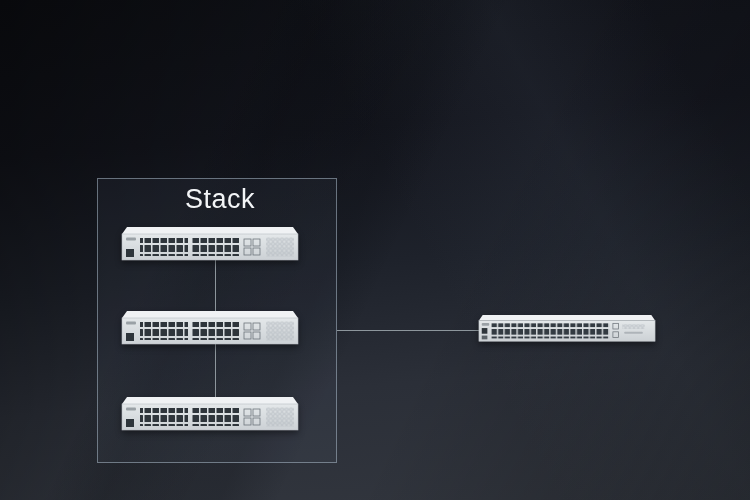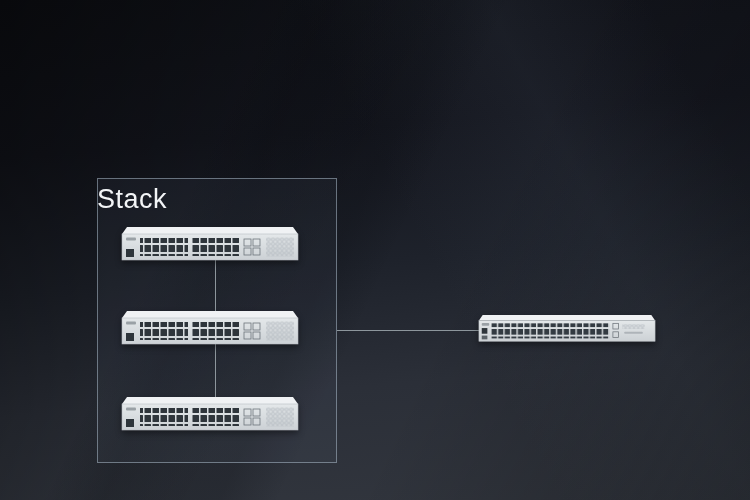--- a/index.html
+++ b/index.html
@@ -32,22 +32,23 @@
   .stack-panel {
     position: absolute;
     left: 97px; top: 178px;
     width: 240px; height: 285px;
     box-sizing: border-box;
     background: rgba(125,145,170,0.07);
     border: 1px solid rgba(170,185,200,0.55);
   }
   .stack-title {
     position: absolute;
-    left: 97px; top: 184px;
+    left: 90px; top: 184px;
     width: 260px;
+    text-align: center;
     font-size: 27px;
     font-weight: 400;
     letter-spacing: 0.5px;
     color: #f3f5f7;
   }
   .link {
     position: absolute;
     background: #8d969c;
   }
   .link.v { width: 1px; }

